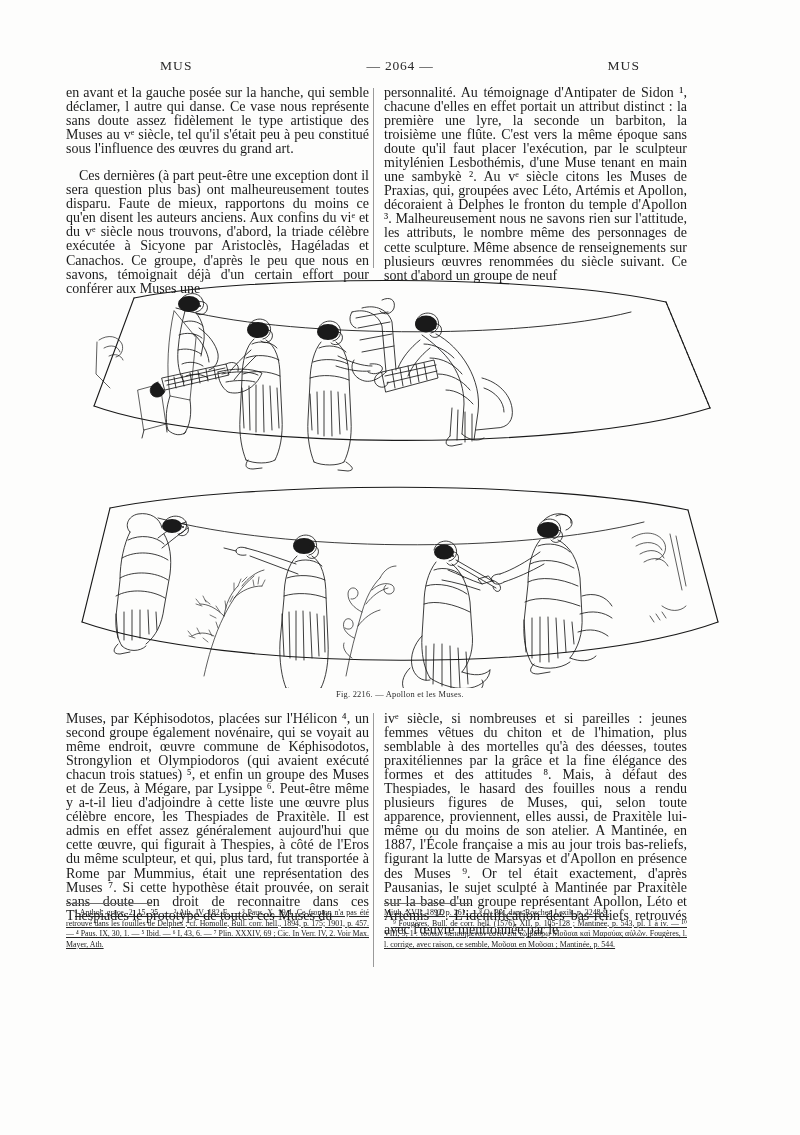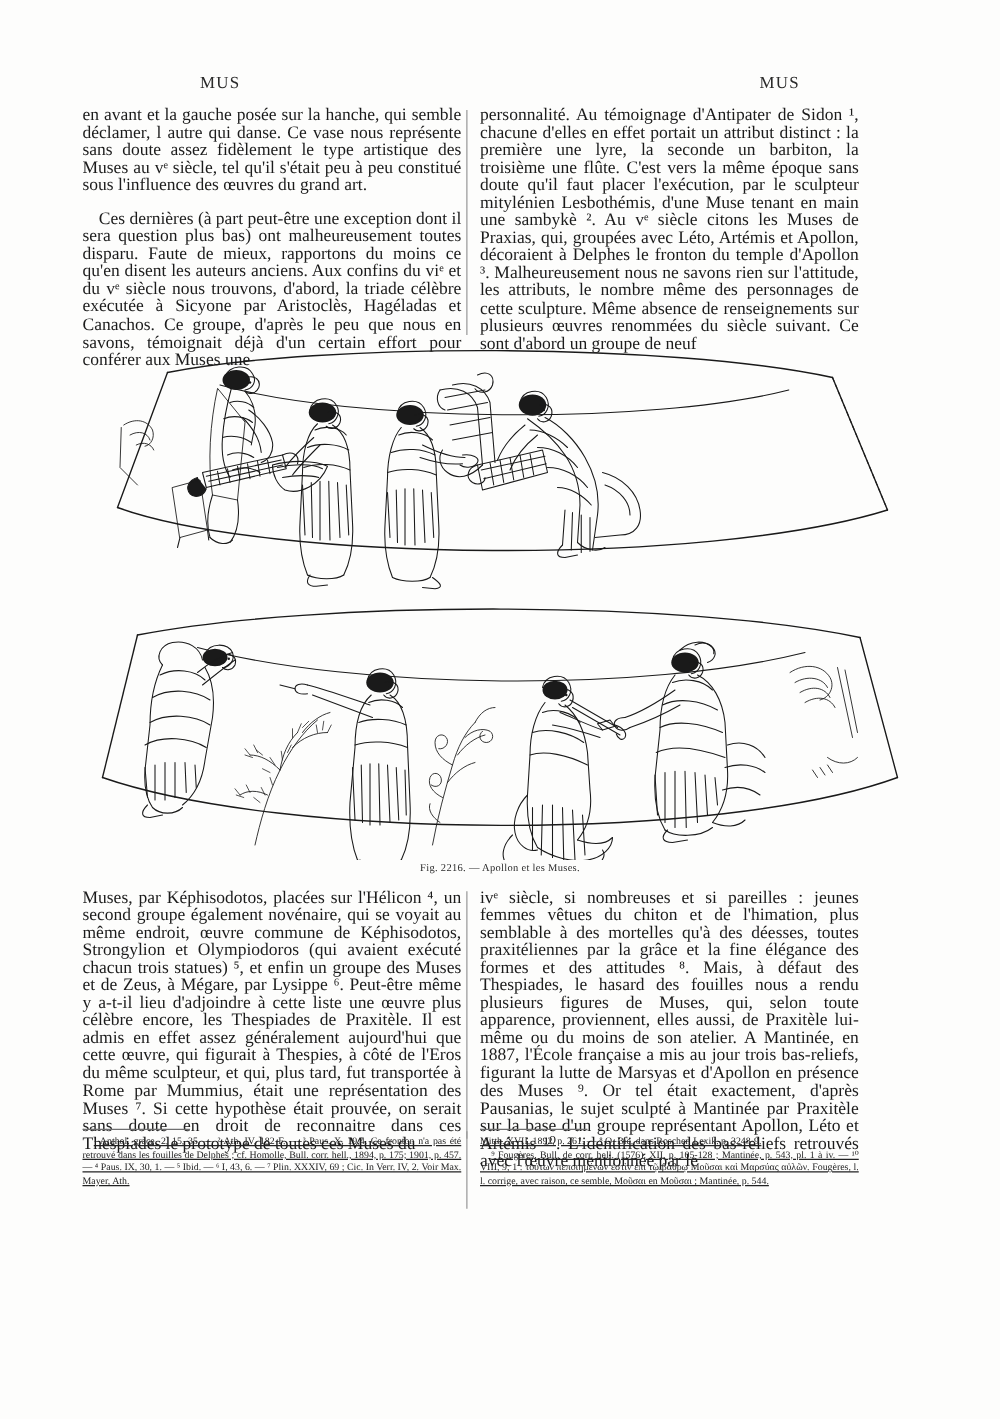--- a/index.html
+++ b/index.html
@@ -114,20 +114,21 @@
   .notes p { margin: 0; }
   .notes p.ind { text-indent: 9px; }
 </style>
 </head>
 <body>
 
 <div class="page">
 
   <div class="runhead">
     <span class="left">MUS</span>
+    <span class="mid">— 2064 —</span>
     <span class="right">MUS</span>
   </div>
 
   <div class="rule-v top"></div>
   <div class="rule-v bot"></div>
   <div class="rule-v note"></div>
 
   <div class="col col-l top-l">
     <p>en avant et la gauche posée sur la hanche, qui semble déclamer, l autre qui danse. Ce vase nous représente sans doute assez fidèlement le type artistique des Muses au vᵉ siècle, tel qu'il s'était peu à peu constitué sous l'influence des œuvres du grand art.</p>
     <p class="ind">Ces dernières (à part peut-être une exception dont il sera question plus bas) ont malheureusement toutes disparu. Faute de mieux, rapportons du moins ce qu'en disent les auteurs anciens. Aux confins du viᵉ et du vᵉ siècle nous trouvons, d'abord, la triade célèbre exécutée à Sicyone par Aristoclès, Hagéladas et Canachos. Ce groupe, d'après le peu que nous en savons, témoignait déjà d'un certain effort pour conférer aux Muses une</p>

